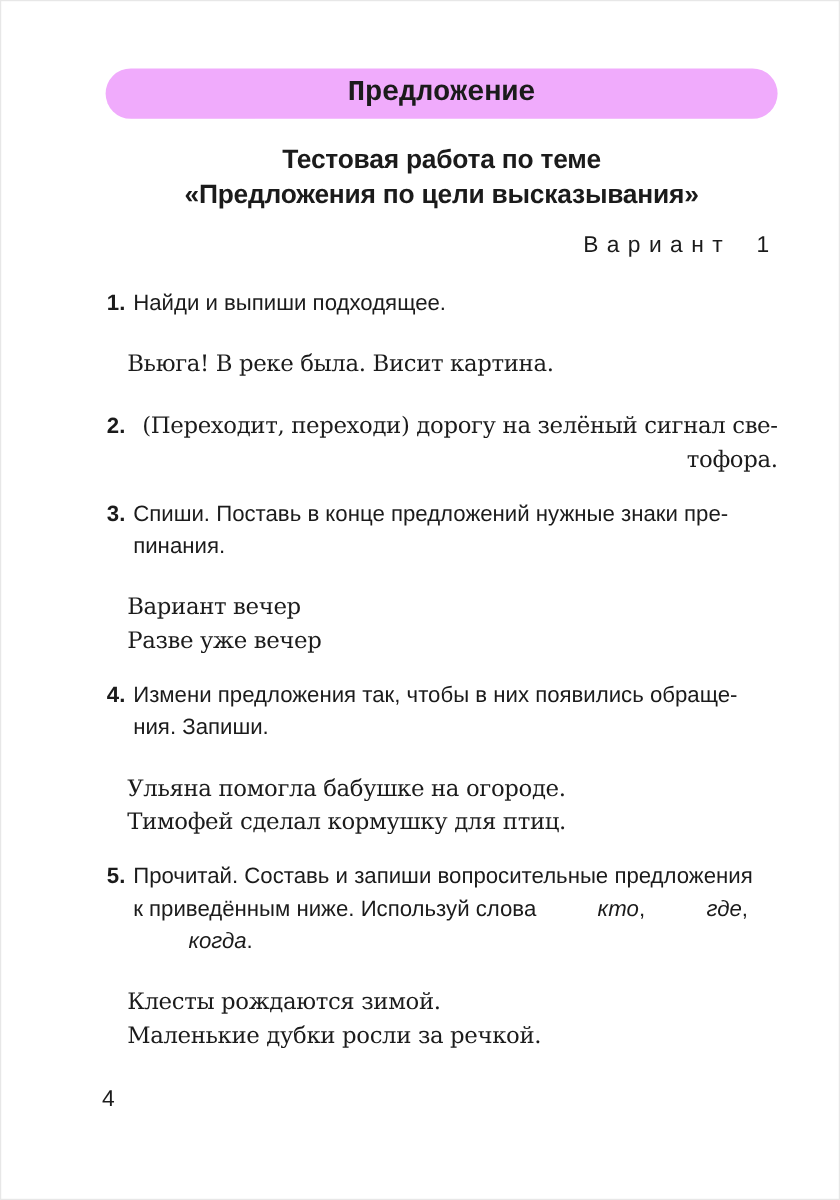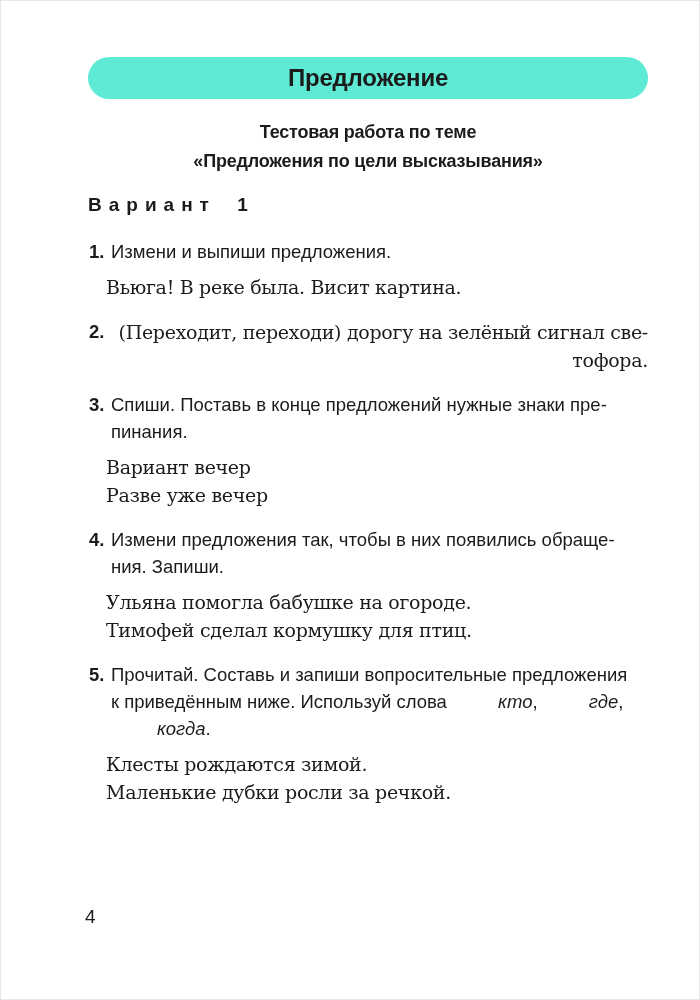--- a/index.html
+++ b/index.html
@@ -5,45 +5,45 @@
   html,body { margin:0; padding:0; background:#fff; }
   .page {
     position:relative; width:700px; height:1000px; box-sizing:border-box;
     background:#ffffff; border:1px solid #e7e7e7; overflow:hidden;
     font-family:"Liberation Sans", sans-serif; color:#1b1b1b;
   }
   .column { margin:56px 0 0 73px; width:574px; }
 
   .pill {
     margin-left:14px; width:560px; height:42px; box-sizing:border-box;
-    background:#5eead4; border-radius:21px;
+    background:#f0abfc; border-radius:21px;
     text-align:center; line-height:42px;
-    font-weight:bold; font-size:24px; letter-spacing:-0.2px;
+    font-weight:bold; font-size:24px; letter-spacing:-0.2px;font-family:Liberation Mono, monospace;
   }
 
   .titles {
     margin:19px 0 0 14px; width:560px; text-align:center;
-    font-weight:bold; font-size:18px; line-height:29px; letter-spacing:-0.2px;
+    font-weight:bold; font-size:22px; line-height:29px; letter-spacing:-0.2px;
   }
 
   .variant {
-    margin:18px 0 0 14px; width:560px; text-align:left;
-    font-weight:bold; font-size:19px; letter-spacing:7px; word-spacing:9px;
+    margin:18px 0 0 14px; width:560px; text-align:right;
+    font-weight:normal; font-size:19px; letter-spacing:7px; word-spacing:9px;
   }
 
   .exercises { margin-top:22px; }
   .exercise { margin-bottom:17px; }
 
   .task { position:relative; padding-left:37px; font-size:18.5px; line-height:27px; }
   .task .num { position:absolute; left:15px; top:0; font-weight:bold; }
   .task-text { white-space:pre-line; }
   .task-text em { font-style:italic;margin-left:46px; }
 
   .content {
-    margin-top:8px;
+    margin-top:24px;
     font-family:"DejaVu Serif", serif;
     font-size:19px; line-height:28px; letter-spacing:-0.3px;
   }
   .content .line { padding-left:32px; }
   .content.hanging { white-space:pre-line; text-indent:32px;text-align:right; }
 
   .pagenum { position:absolute; left:84px; top:905px; font-size:19px; }
 </style>
 </head>
 <body>
@@ -60,21 +60,21 @@
       <div>«Предложения по цели высказывания»</div>
     </div>
 
     <div class="variant">Вариант 1</div>
 
     <div class="exercises">
 
       <section class="exercise">
         <div class="task">
           <span class="num">1.</span>
-          <span class="task-text">Измени и выпиши предложения.</span>
+          <span class="task-text">Найди и выпиши подходящее.</span>
         </div>
         <div class="content">
           <div class="line">Вьюга! В реке была. Висит картина.</div>
         </div>
       </section>
 
       <section class="exercise">
         <div class="task">
           <span class="num">2.</span>
         </div>

